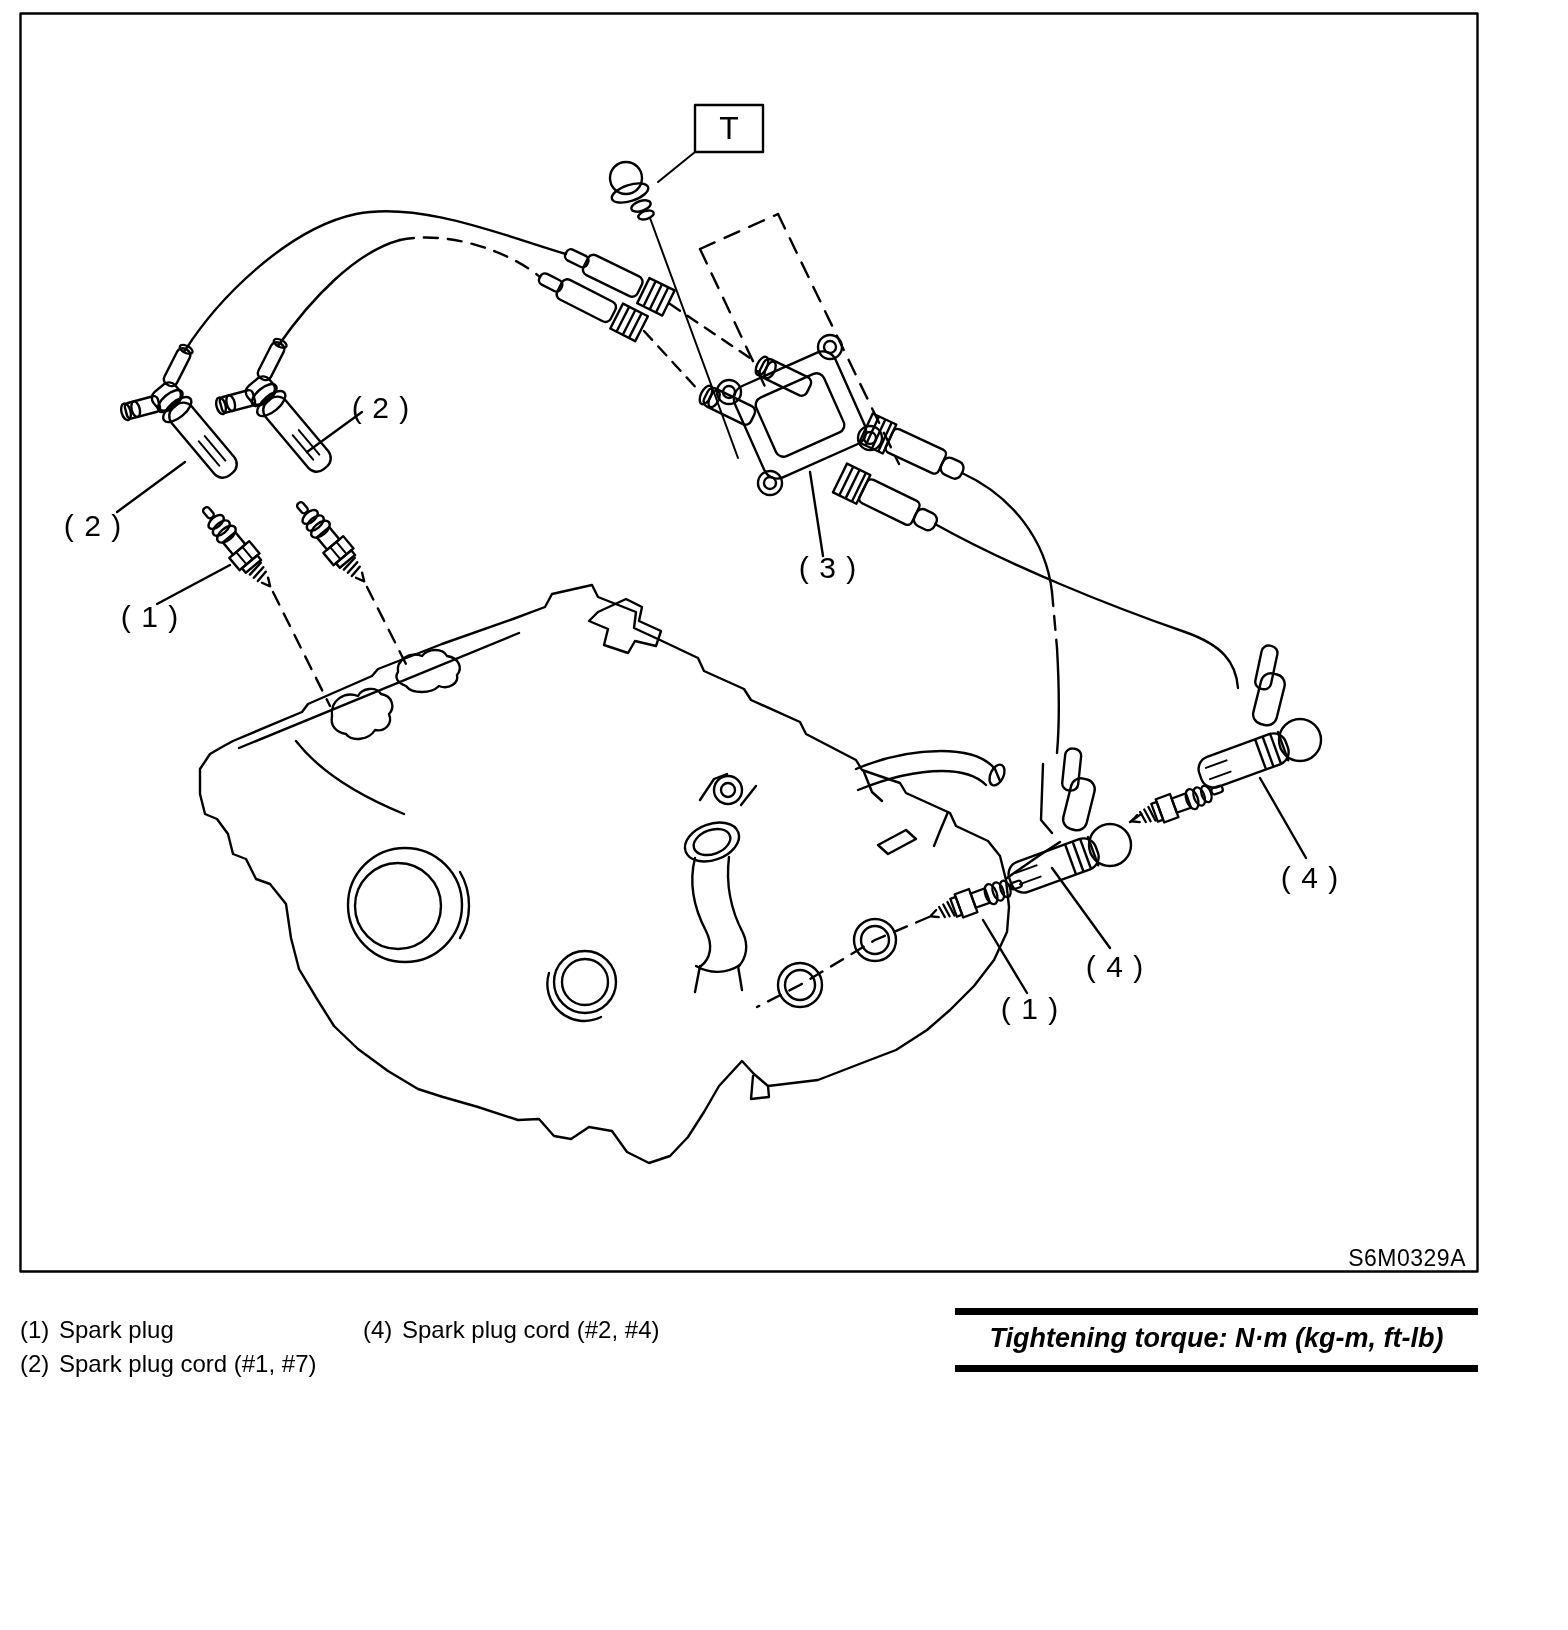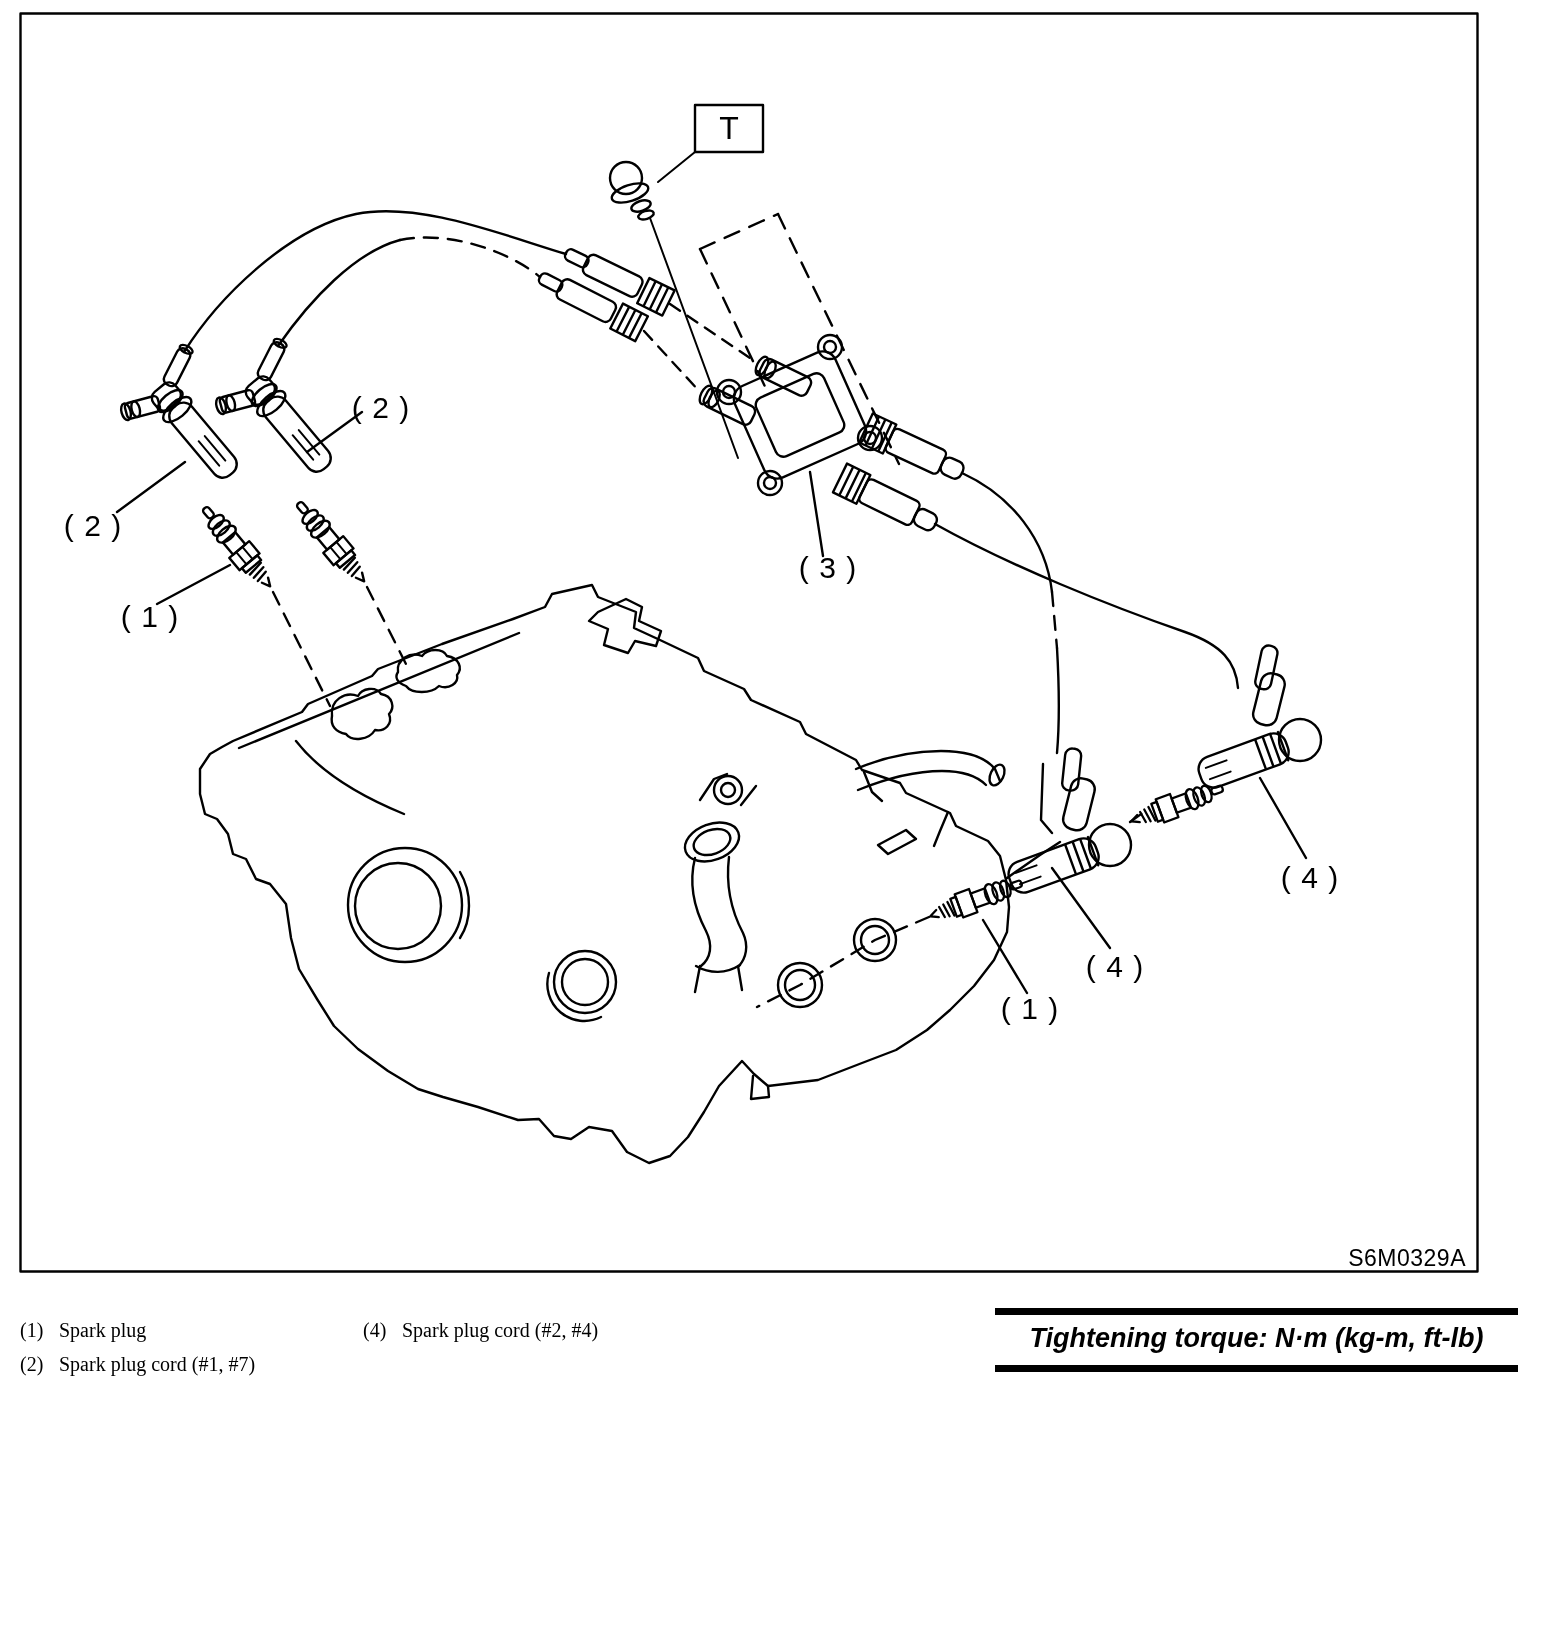--- a/index.html
+++ b/index.html
@@ -12,25 +12,25 @@
   svg.diagram { position: absolute; left: 0; top: 0; color: var(--ink); }
   svg.diagram path, svg.diagram line, svg.diagram rect.s, svg.diagram circle, svg.diagram ellipse, svg.diagram polyline {
     fill: none; stroke: currentColor; stroke-width: 2.4; stroke-linecap: round; stroke-linejoin: round;
   }
   svg.diagram .thick { stroke-width: 3; }
   svg.diagram .thin { stroke-width: 2; }
   svg.diagram text { fill: currentColor; stroke: none; font-family: "Liberation Sans", sans-serif; }
   .callout { font-size: 30px; text-anchor: middle; letter-spacing: 1px; }
   .tsym { font-size: 32px; text-anchor: middle; }
   .figcode { font-size: 23px; text-anchor: end; letter-spacing: 0.5px; }
-  .legend-col { position: absolute; top: 1313px; color: var(--ink); font-size: 20px; line-height: 34px; white-space: nowrap; font-family: Liberation Serif, serif; }
+  .legend-col { position: absolute; top: 1313px; color: var(--ink); font-size: 24px; line-height: 34px; white-space: nowrap; }
   .legend-row { display: block; }
   .legend-num { display: inline-block; width: 39px; }
   .torque-box {
-    position: absolute; left: 995px; top: 1308px; width: 523px;
+    position: absolute; left: 955px; top: 1308px; width: 523px;
     border-top: 7px solid var(--ink); border-bottom: 7px solid var(--ink);
     padding: 6px 4px 10px 4px; text-align: center; color: var(--ink);
     font-weight: bold; font-style: italic; font-size: 27px; line-height: 34px; white-space: nowrap;
   }
 </style>
 </head>
 <body>
 
 <div class="page">
 

